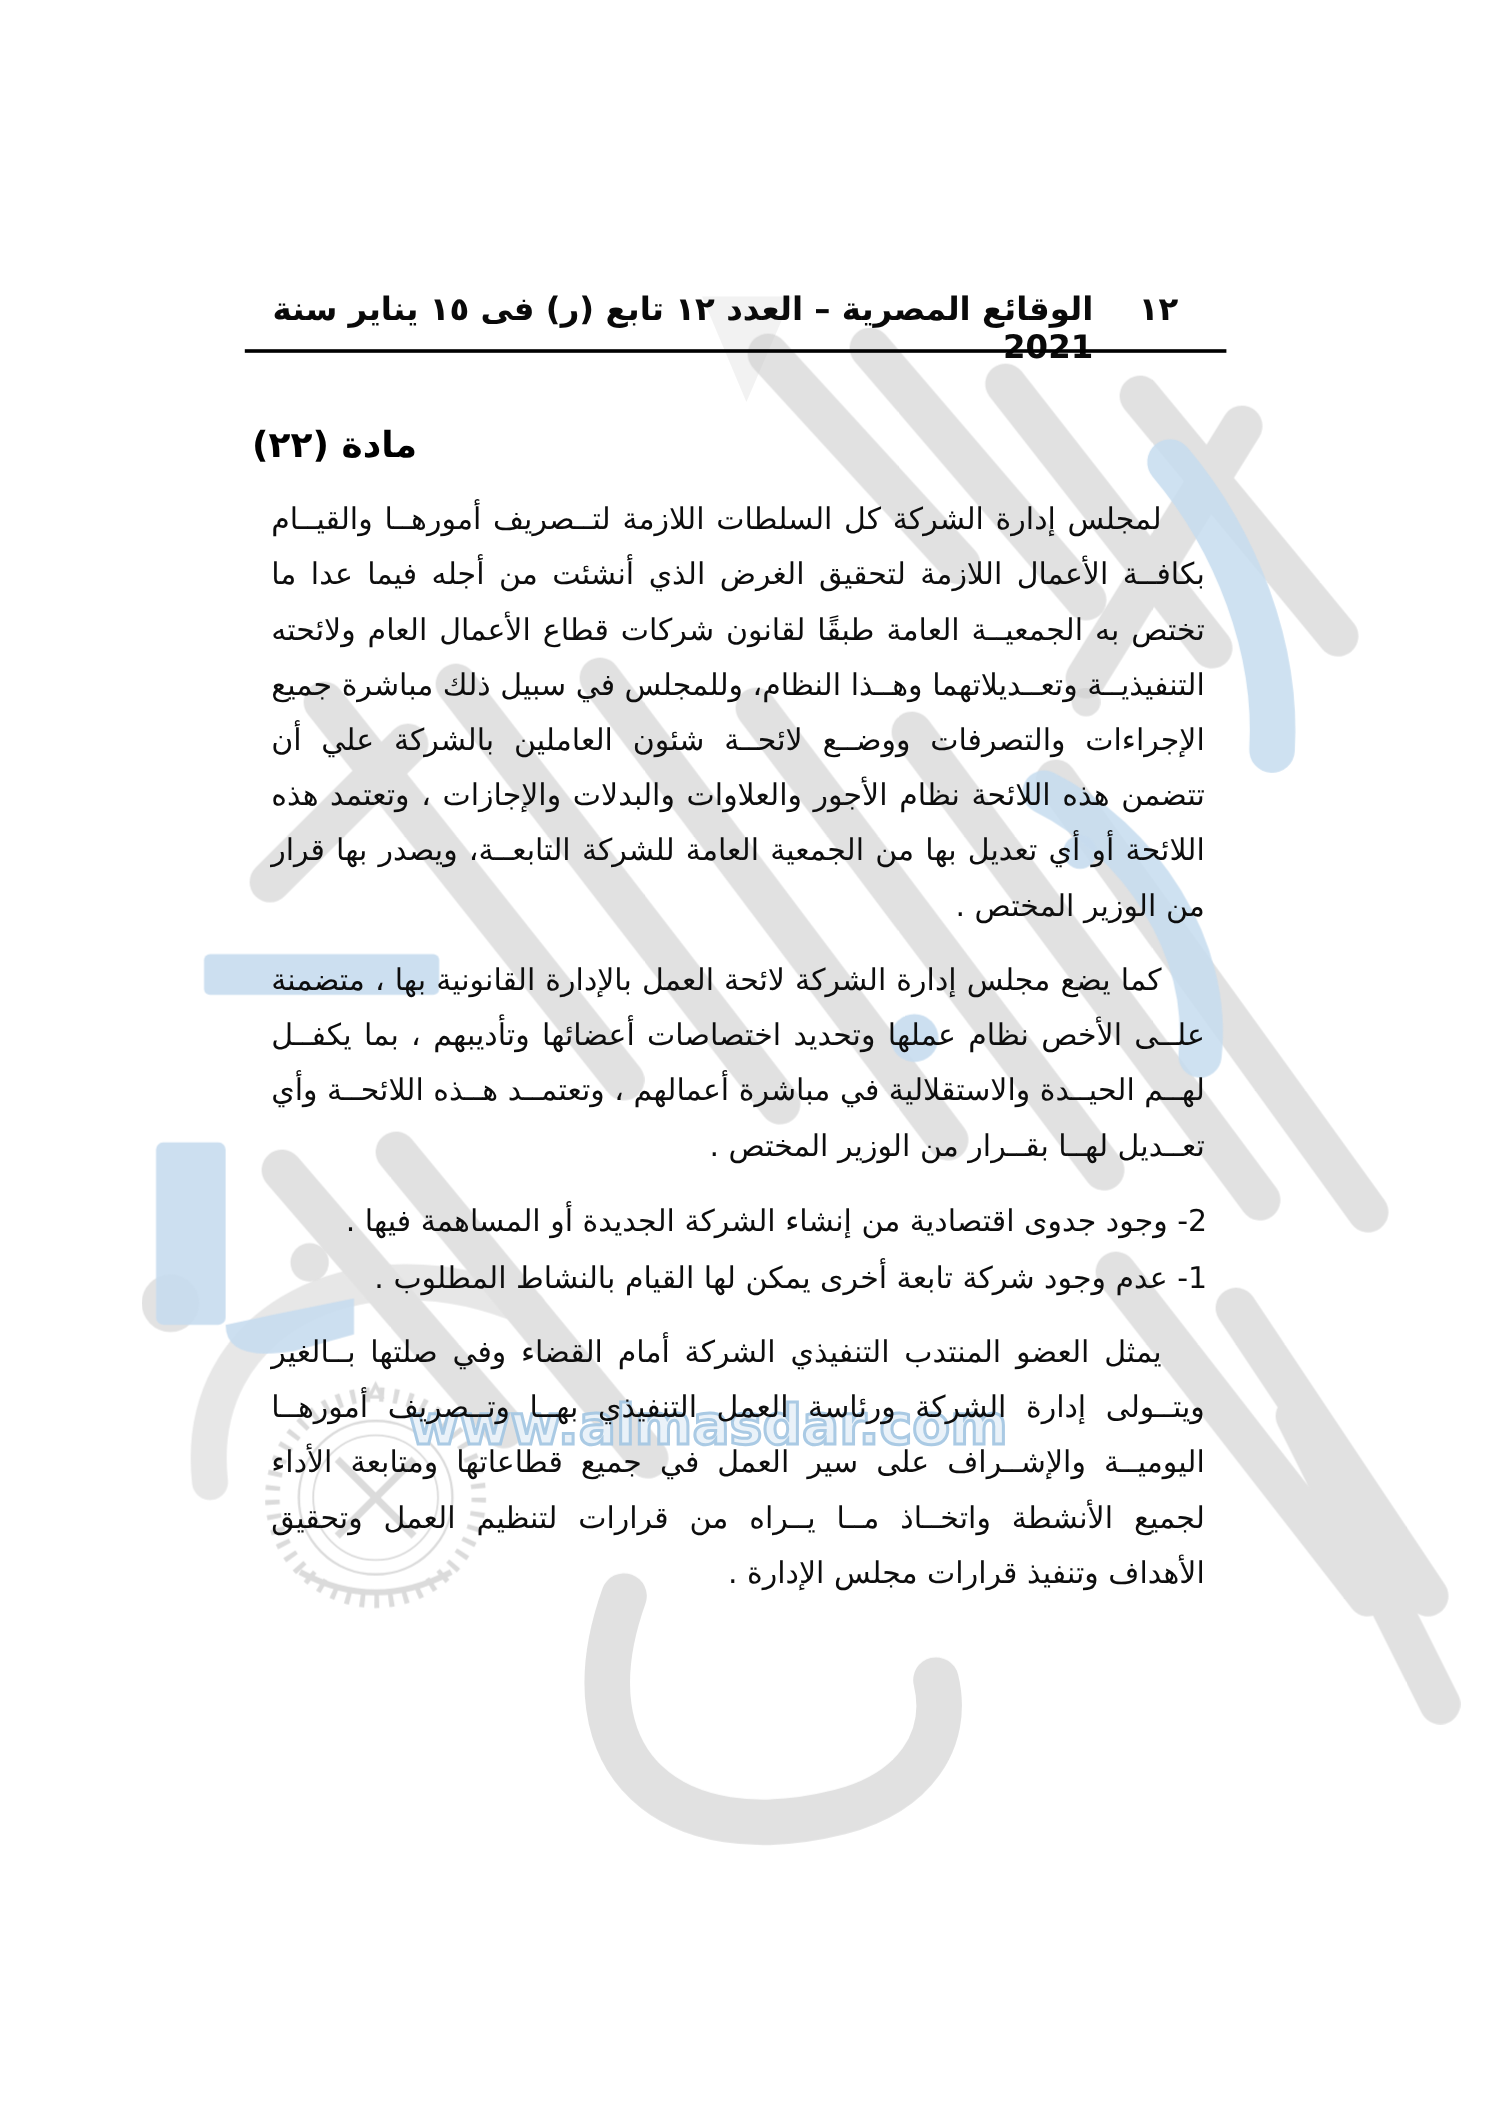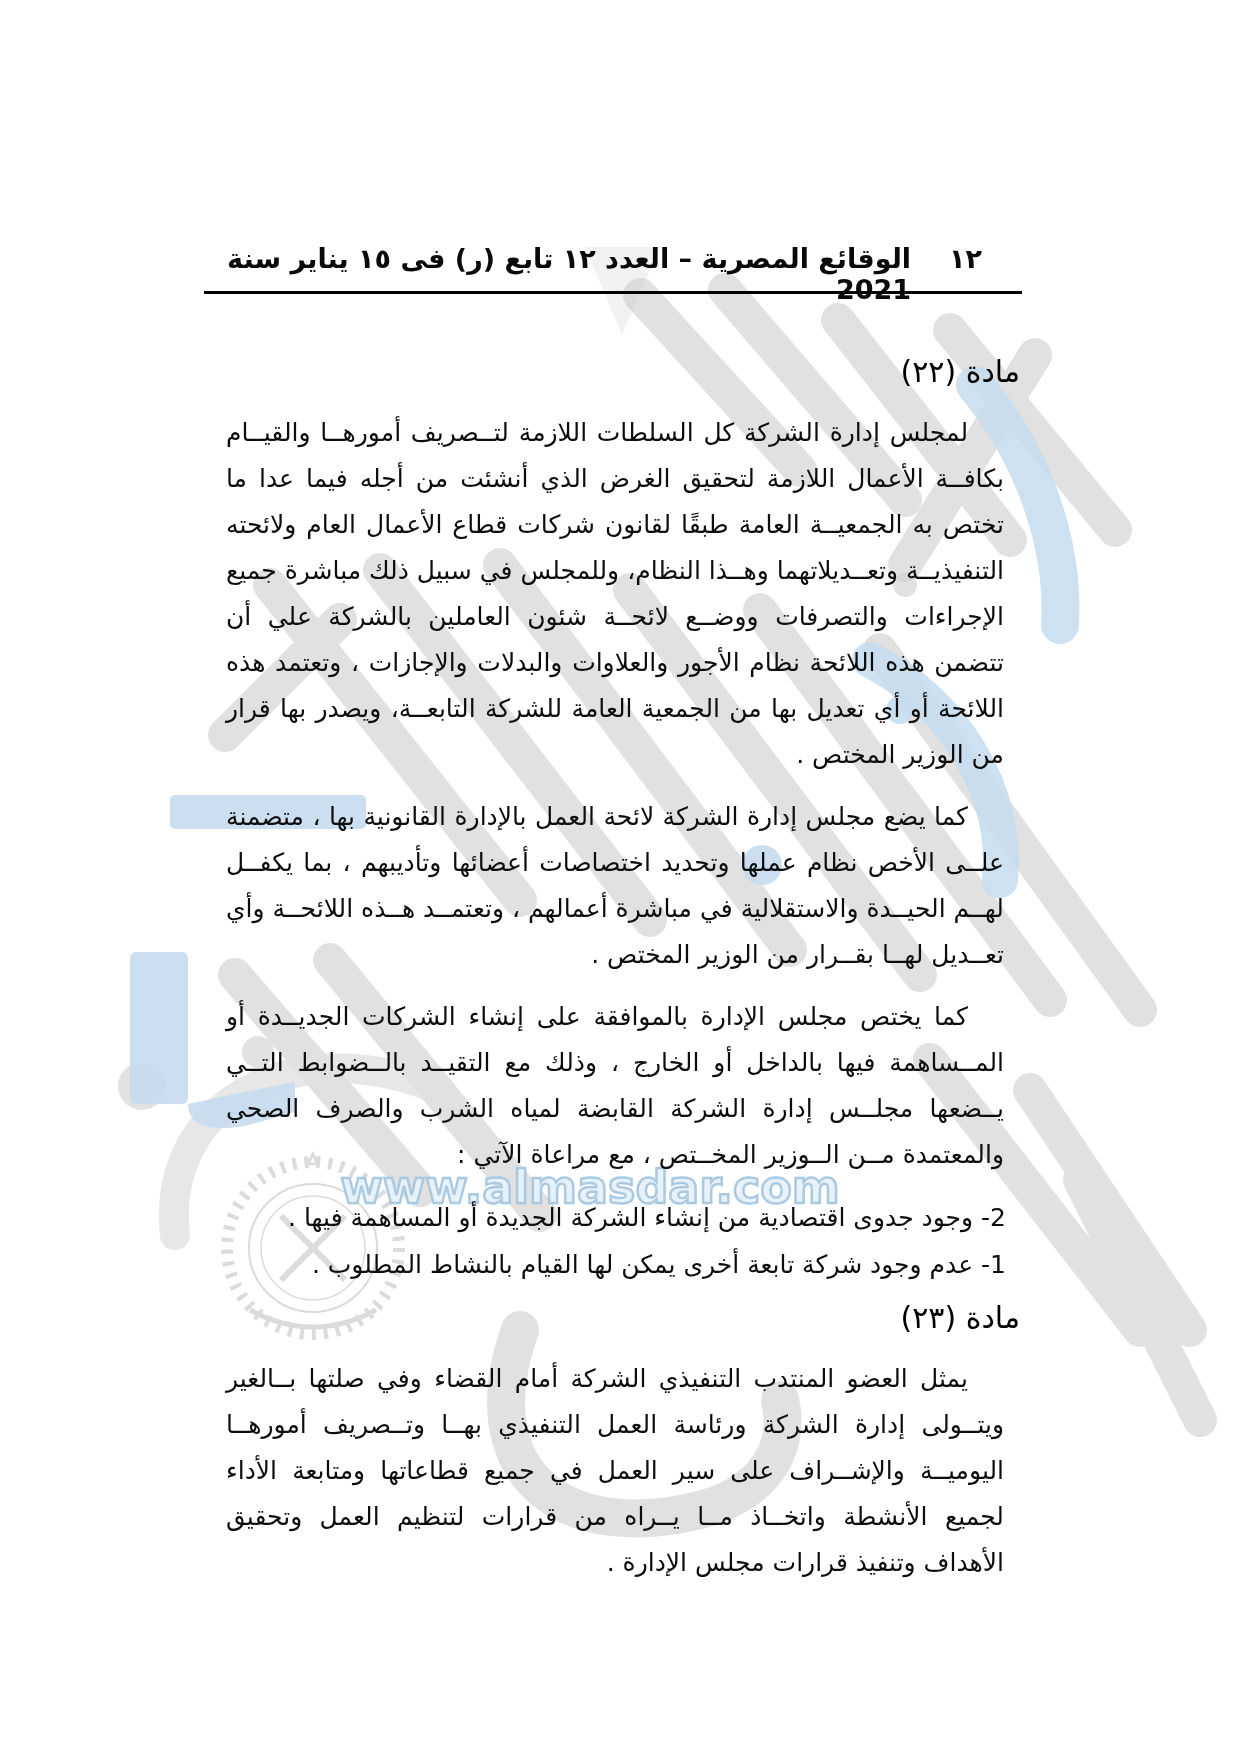--- a/index.html
+++ b/index.html
@@ -26,21 +26,21 @@
   .rule{
     position:absolute;top:291px;left:204px;width:818px;height:3px;
     background:#000;
   }
   .content{
     position:absolute;top:350px;left:210px;width:810px;
     font-size:25px;line-height:46px;color:#0d0d0d;
     text-align:justify;
   }
   .art-title{
-    text-align:right;font-weight:normal;font-size:30px;
+    text-align:left;font-weight:bold;font-size:30px;
     line-height:44px;margin:0 0 10px 0;color:#000;
   }
   .art-title.t2{margin-top:8px;}
   .content p{margin:16px;text-indent:36px;}
   .list{padding:0 14px 0 0;text-align:right;}
   .list .li{line-height:47px;white-space:nowrap;}
 </style>
 </head>
 <body>
 
@@ -107,26 +107,24 @@
     </div>
 
     <div class="rule"></div>
 
     <div class="content">
 
       <div class="art-title">مادة (٢٢)</div>
 
       <p>لمجلس إدارة الشركة كل السلطات اللازمة لتــصريف أمورهــا والقيــام بكافــة الأعمال اللازمة لتحقيق الغرض الذي أنشئت من أجله فيما عدا ما تختص به الجمعيــة العامة طبقًا لقانون شركات قطاع الأعمال العام ولائحته التنفيذيــة وتعــديلاتهما وهــذا النظام، وللمجلس في سبيل ذلك مباشرة جميع الإجراءات والتصرفات ووضــع لائحــة شئون العاملين بالشركة علي أن تتضمن هذه اللائحة نظام الأجور والعلاوات والبدلات والإجازات ، وتعتمد هذه اللائحة أو أي تعديل بها من الجمعية العامة للشركة التابعــة، ويصدر بها قرار من الوزير المختص .</p>
       <p>كما يضع مجلس إدارة الشركة لائحة العمل بالإدارة القانونية بها ، متضمنة علــى الأخص نظام عملها وتحديد اختصاصات أعضائها وتأديبهم ، بما يكفــل لهــم الحيــدة والاستقلالية في مباشرة أعمالهم ، وتعتمــد هــذه اللائحــة وأي تعــديل لهــا بقــرار من الوزير المختص .</p>
-      <p>كما يختص مجلس الإدارة بالموافقة على إنشاء الشركات الجديــدة أو المــساهمة فيها بالداخل أو الخارج ، وذلك مع التقيــد بالــضوابط التــي يــضعها مجلــس إدارة الشركة القابضة لمياه الشرب والصرف الصحي والمعتمدة مــن الــوزير المخــتص ، مع مراعاة الآتي :</p>
 
       <div class="list">
         <div class="li">2- وجود جدوى اقتصادية من إنشاء الشركة الجديدة أو المساهمة فيها .</div>
         <div class="li">1- عدم وجود شركة تابعة أخرى يمكن لها القيام بالنشاط المطلوب .</div>
       </div>
 
-      <div class="art-title t2">مادة (٢٣)</div>
 
       <p>يمثل العضو المنتدب التنفيذي الشركة أمام القضاء وفي صلتها بــالغير ويتــولى إدارة الشركة ورئاسة العمل التنفيذي بهــا وتــصريف أمورهــا اليوميــة والإشــراف على سير العمل في جميع قطاعاتها ومتابعة الأداء لجميع الأنشطة واتخــاذ مــا يــراه من قرارات لتنظيم العمل وتحقيق الأهداف وتنفيذ قرارات مجلس الإدارة .</p>
 
     </div>
   </div>
 </div>
 
 </body></html>

